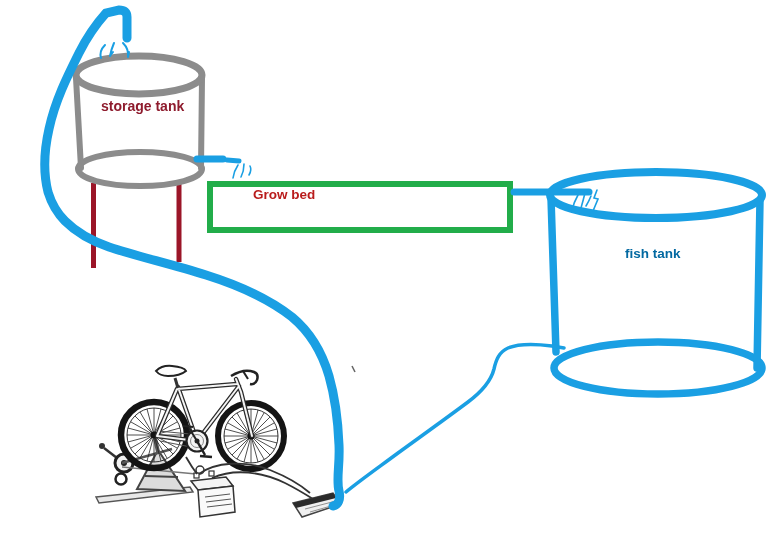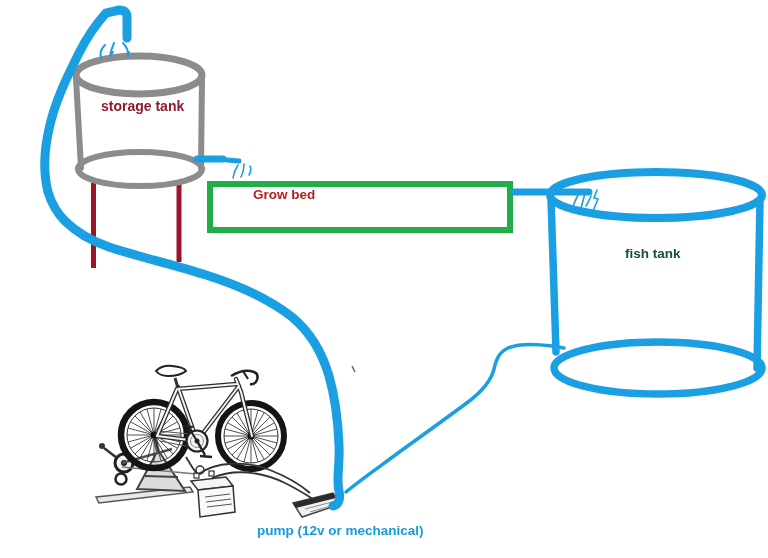--- a/index.html
+++ b/index.html
@@ -4,21 +4,21 @@
 <style>
   html,body{margin:0;padding:0;background:#fff;}
   .canvas{
     position:relative;width:768px;height:558px;background:#ffffff;overflow:hidden;
     font-family:"Liberation Sans",sans-serif;
   }
   .canvas svg{position:absolute;left:0;top:0;}
   .label{position:absolute;font-weight:bold;white-space:nowrap;line-height:1;}
   .label-storage{left:101px;top:99px;font-size:14px;color:#8E1B2D;}
   .label-growbed{left:253px;top:188px;font-size:13.5px;color:#b91c1c;}
-  .label-fishtank{left:625px;top:247px;font-size:13.5px;color:#14532d;}
+  .label-fishtank{left:625px;top:247px;font-size:13.5px;color:#0369a1;}
   .label-pump{left:257px;top:524px;font-size:13.5px;color:#149CDE;}
 </style>
 </head>
 <body>
 
 <div class="canvas">
 
   <svg width="768" height="558" viewBox="0 0 768 558">
 
     <g stroke="#9B1528" stroke-width="5">
@@ -151,15 +151,14 @@
         <path d="M585 193 Q583 201 581 208"></path>
         <path d="M591 196 Q589 201 586 206"></path>
         <path d="M597 190 L594 198 L598 199 L593 211"></path>
       </g>
     </g>
   </svg>
 
   <div class="label label-storage">storage tank</div>
   <div class="label label-growbed">Grow bed</div>
   <div class="label label-fishtank">fish tank</div>
-  <div class="label label-pump">pump (12v or mechanical)</div>
 
 </div>
 
 </body></html>

